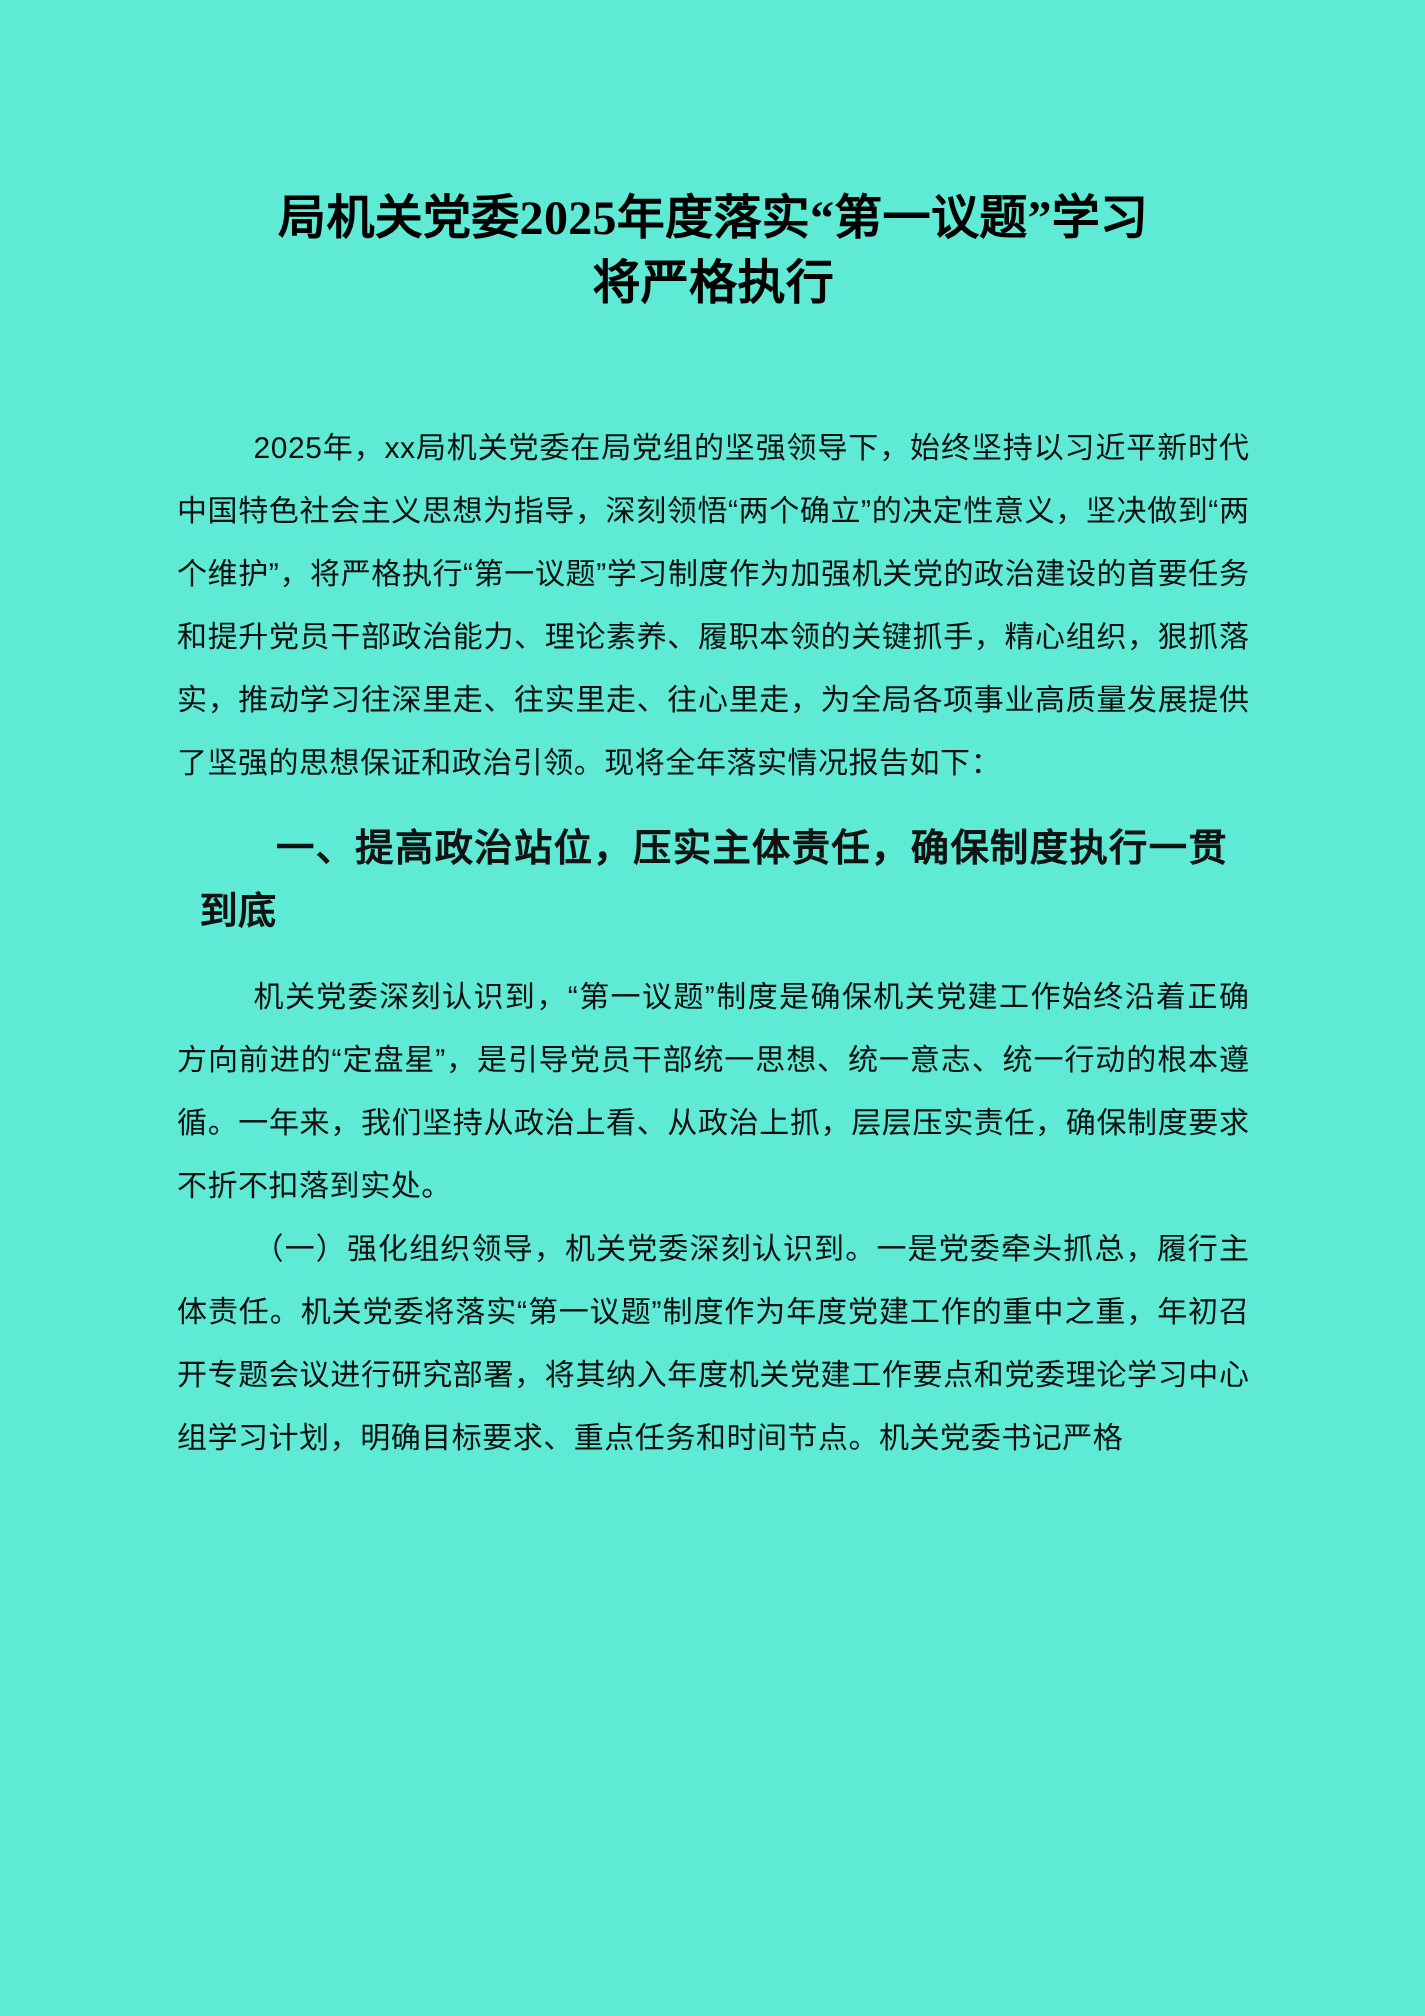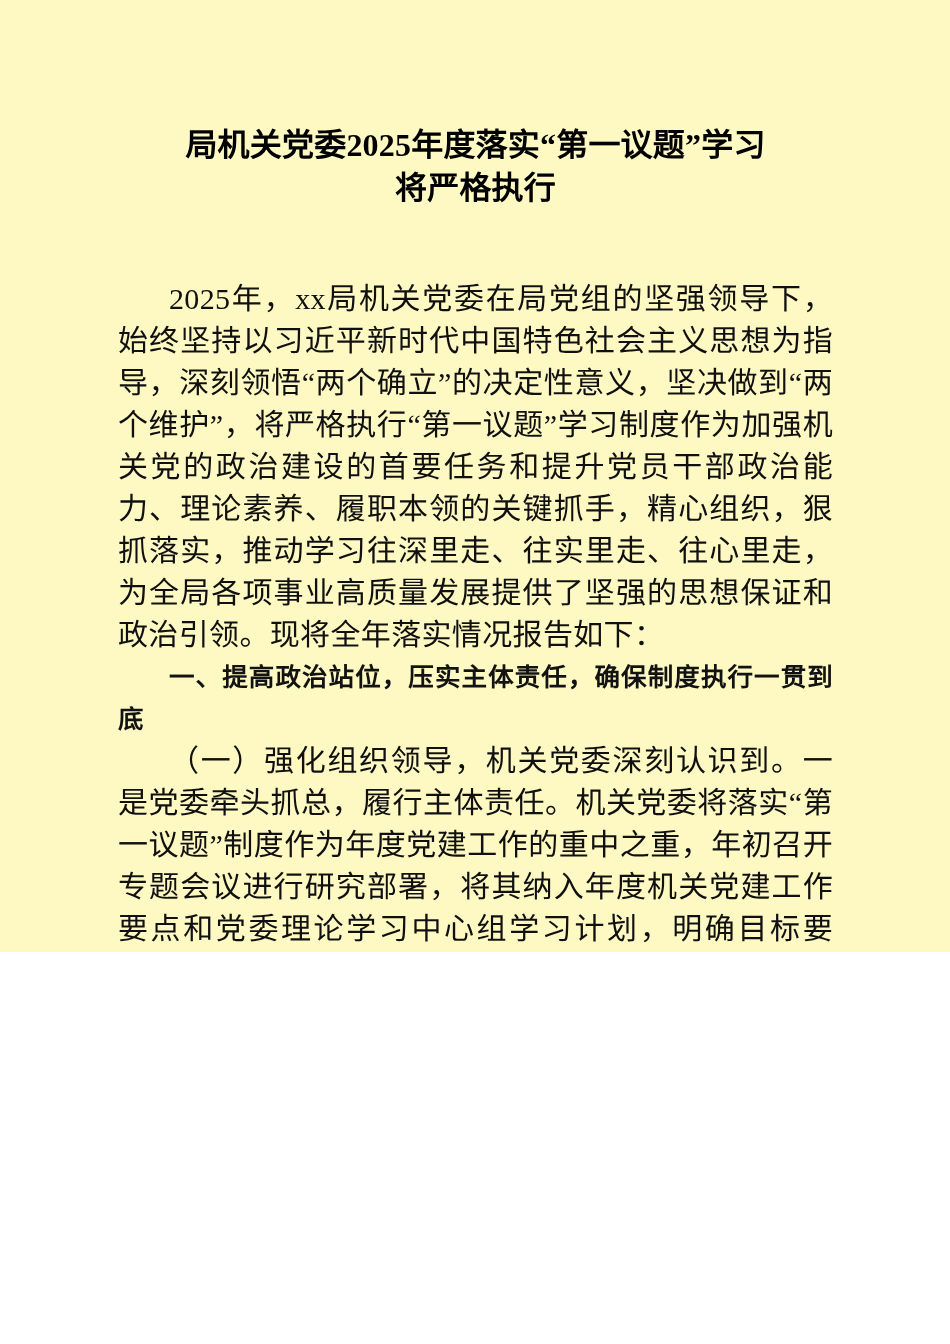--- a/index.html
+++ b/index.html
@@ -5,22 +5,22 @@
 <style>
   html, body {
     margin: 0;
     padding: 0;
     background: #ffffff;
   }
 
   .page {
     position: relative;
     width: 950px;
-    height: 952px;
-    background: #fef9c3;
+    height: 1344px;
+    background: #5eead4;
     margin: 0 auto;
     overflow: hidden;
     box-sizing: border-box;
   }
 
   .doc-body {
     position: absolute;
     left: 118px;
     top: 124px;
     width: 715px;
@@ -42,29 +42,29 @@
   
   .section-heading {
     font-family: "Liberation Sans", "DejaVu Sans", sans-serif;
     font-weight: bold;
     font-size: 25.5px;
     line-height: 42px;
     color: #121212;
     text-align: justify;
     text-justify: inter-ideograph;
     text-indent: 51px;
-    margin: 0;
+    margin: 15px;
     padding: 0;
     letter-spacing: 0.2px;
   }
 
   
   .body-para {
-    font-family: Liberation Serif, serif;
-    font-size: 30px;
+    font-family: Liberation Sans, sans-serif;
+    font-size: 20px;
     line-height: 42px;
     color: #101010;
     text-align: justify;
     text-justify: inter-ideograph;
     text-indent: 51px;
     margin: 0;
     padding: 0;
     letter-spacing: 0.35px;
     word-break: break-all;
   }
@@ -84,18 +84,19 @@
       <span>局机关党委2025年度落实“第一议题”学习</span><br>
       <span>将严格执行</span>
     </h1>
 
     <div class="spacer-title-body"></div>
 
     <p class="body-para">2025年，xx局机关党委在局党组的坚强领导下，始终坚持以习近平新时代中国特色社会主义思想为指导，深刻领悟“两个确立”的决定性意义，坚决做到“两个维护”，将严格执行“第一议题”学习制度作为加强机关党的政治建设的首要任务和提升党员干部政治能力、理论素养、履职本领的关键抓手，精心组织，狠抓落实，推动学习往深里走、往实里走、往心里走，为全局各项事业高质量发展提供了坚强的思想保证和政治引领。现将全年落实情况报告如下：</p>
 
     <p class="section-heading">一、提高政治站位，压实主体责任，确保制度执行一贯到底</p>
 
+    <p class="body-para">机关党委深刻认识到，“第一议题”制度是确保机关党建工作始终沿着正确方向前进的“定盘星”，是引导党员干部统一思想、统一意志、统一行动的根本遵循。一年来，我们坚持从政治上看、从政治上抓，层层压实责任，确保制度要求不折不扣落到实处。</p>
 
     <p class="body-para">（一）强化组织领导，机关党委深刻认识到。一是党委牵头抓总，履行主体责任。机关党委将落实“第一议题”制度作为年度党建工作的重中之重，年初召开专题会议进行研究部署，将其纳入年度机关党建工作要点和党委理论学习中心组学习计划，明确目标要求、重点任务和时间节点。机关党委书记严格</p>
 
   </div>
 
 </div>
 
 </body></html>

